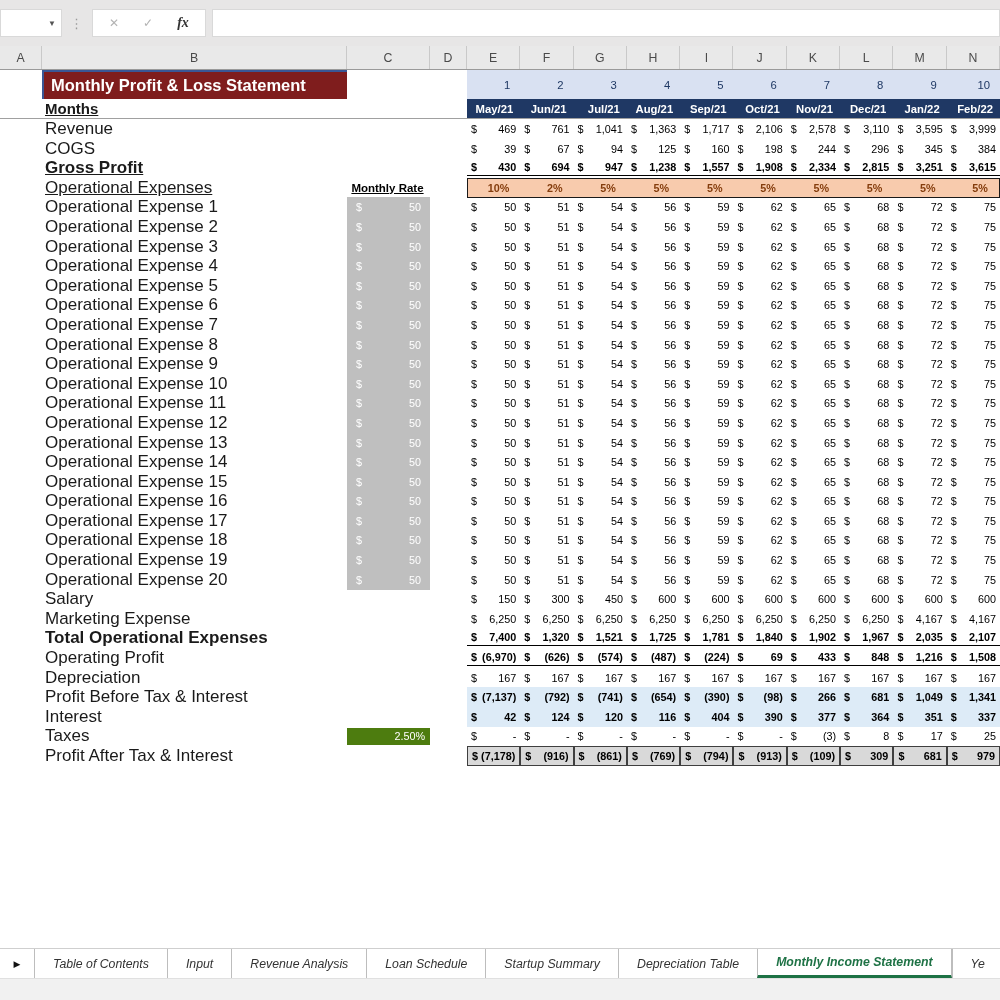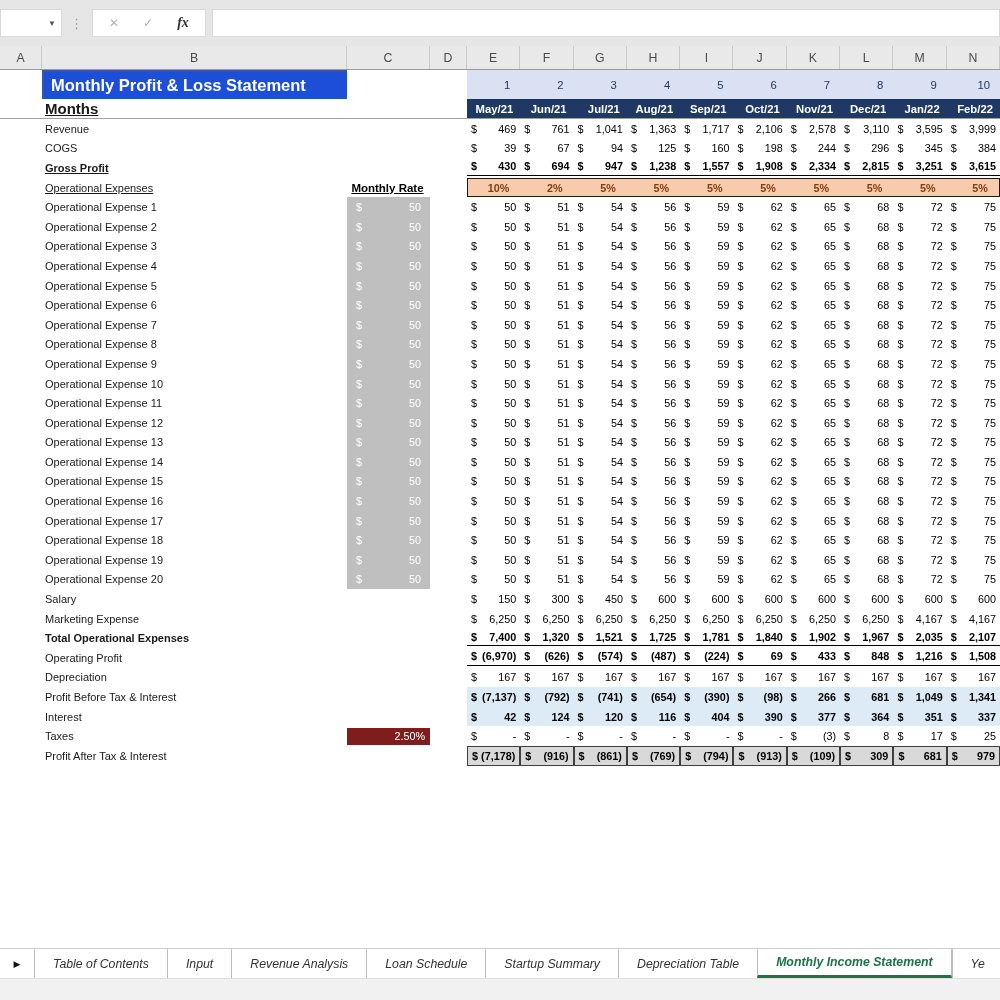--- a/index.html
+++ b/index.html
@@ -41,37 +41,37 @@
   .vb { font-weight:bold; }
   .vu .cw { border-bottom:1px solid #000; margin-bottom:2px; }
   .blue { background:#DDEBF7; }
   .boxed { background:#D9D9D9; border:1px solid #3F3F3F; }
   .rate { background:#F8CBAD; color:#843C0C; font-weight:bold;
           border-top:1px solid #1a1a1a; border-bottom:1px solid #1a1a1a; }
   .rate .cw { justify-content:flex-end; padding-right:11px;padding-left:12px; }
   .rate.first { border-left:1px solid #1a1a1a; }
   .rate.last  { border-right:1px solid #1a1a1a; }
 
-  .title-cell { background:#1d4ed8; color:#fff; font-weight:bold; font-size:16.5px;
+  .title-cell { background:#7f1d1d; color:#fff; font-weight:bold; font-size:16.5px;
                 display:flex; align-items:center; padding-left:7px;
                 border-top:2px solid #3A5795; border-left:2px solid #3A5795; }
   .idx { background:#D9E1F2; color:#1F3864; font-size:11.3px; }
   .idx .cw { justify-content:flex-end; padding-right:10px; }
   .mon { background:#1F3864; color:#fff; font-size:11.3px; font-weight:600; }
   .mon .cw { justify-content:flex-end; padding-right:7px; }
 
-  .lab { font-size:11px; color:#1a1a1a; display:flex; align-items:center; padding-left:3px;
+  .lab { font-size:17px; color:#1a1a1a; display:flex; align-items:center; padding-left:3px;
          white-space:nowrap; }
   .lb { font-weight:bold; }
   .lu { text-decoration:underline; }
   .months-lab { font-size:15px; }
 
   .c50 { background:#BFBFBF; color:#fff; }
   .c50 .cw { padding:0 9px; }
-  .cpct { background:#7f1d1d; color:#fff; margin:1.5px 0; }
+  .cpct { background:#4d7c0f; color:#fff; margin:1.5px 0; }
   .cpct .cw { justify-content:flex-end; padding-right:5px; }
   .chdr { font-weight:600; text-decoration:underline; color:#000; font-size:11.5px; }
   .chdr .cw { justify-content:center; padding-left:2px; }
 
   
   .tabbar { height:30px; background:#fff; border-top:1px solid #CFCFCF; display:flex;
             align-items:stretch; font-size:12.3px; color:#333; overflow:hidden; }
   .navarr { width:34px; flex:none; display:flex; align-items:center; justify-content:center;
             font-size:9px; color:#111; }
   .tab { flex:none; display:flex; align-items:center; padding:0 18px;

